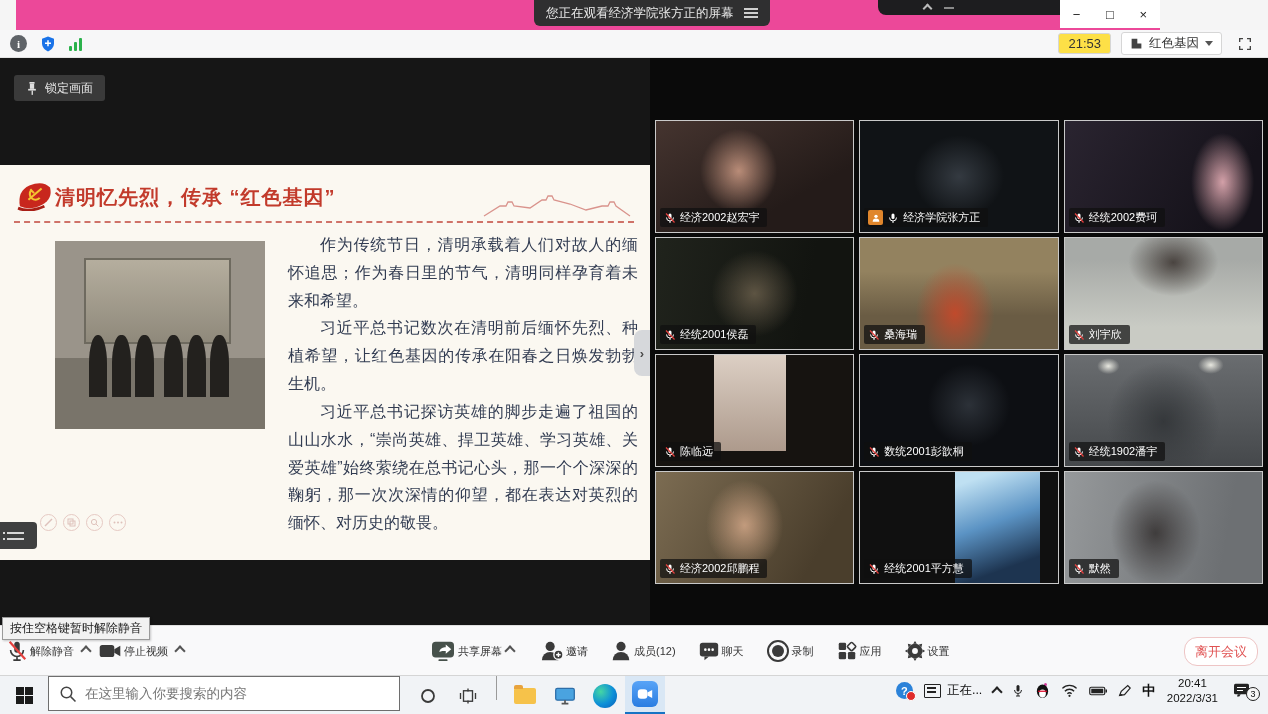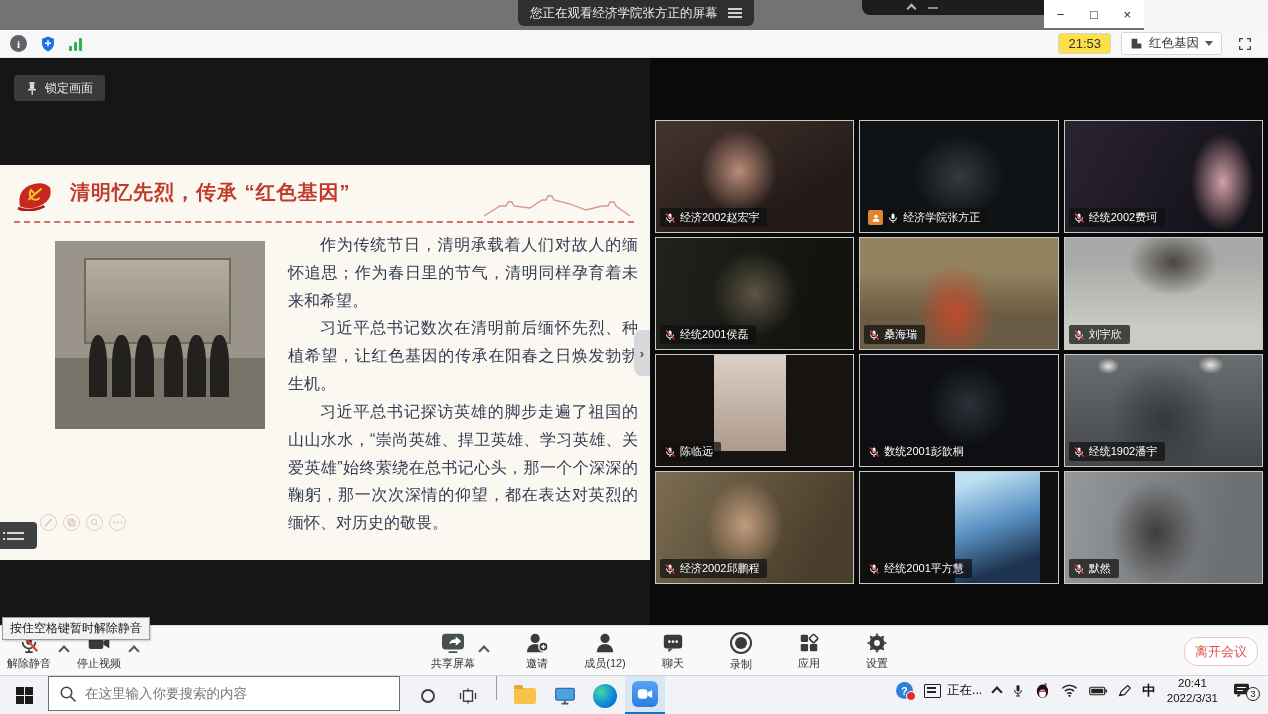--- a/index.html
+++ b/index.html
@@ -1,21 +1,21 @@
 <!DOCTYPE html>
 <html><head>
 <meta charset="utf-8">
 <style>
   *{margin:0;padding:0;box-sizing:border-box}
   html,body{width:1268px;height:714px;overflow:hidden;background:#000;
     font-family:"Liberation Sans","DejaVu Sans",sans-serif;}
   .app{position:relative;width:1268px;height:714px;background:#f5f5f5;overflow:hidden}
 
   
-  .top-strip{position:absolute;left:0;top:0;width:1144px;height:30px;background:#737373}
+  .top-strip{position:absolute;left:16px;top:0;width:1144px;height:30px;background:#ec4899}
   .banner{position:absolute;left:518px;top:0;height:26px;background:#2f2f30;border-radius:0 0 6px 6px;
     display:flex;align-items:center;gap:10px;padding:0 12px;color:#e8e8e8;font-size:12.5px}
   .hamburger{width:14px;height:10px;border-top:2px solid #cfcfcf;border-bottom:2px solid #cfcfcf;position:relative}
   .hamburger::after{content:"";position:absolute;left:0;top:2px;width:14px;height:2px;background:#cfcfcf}
   .float-bar{position:absolute;left:862px;top:0;width:246px;height:15px;background:#1d1d1f;border-radius:0 0 8px 8px}
   .float-bar .fcaret{position:absolute;left:46px;top:5px;width:7px;height:7px;border-left:2px solid #bbb;border-top:2px solid #bbb;transform:rotate(45deg)}
   .float-bar .fdash{position:absolute;left:66px;top:7px;width:10px;height:2px;background:#8a8a8a}
   .win-controls{position:absolute;right:0;top:0;width:100px;height:28px;background:#fff;display:flex}
   .wc-btn{flex:1;display:flex;align-items:center;justify-content:center;font-size:13px;color:#222;cursor:default}
 
@@ -33,21 +33,21 @@
   .view-btn{display:flex;align-items:center;gap:6px;background:#fff;border:1px solid #d6d6d6;border-radius:3px;
     padding:2px 8px;font-size:12.5px;color:#333}
   .caret-down{width:0;height:0;border-left:4px solid transparent;border-right:4px solid transparent;border-top:5px solid #555}
   .fs-btn{width:26px;height:22px;display:flex;align-items:center;justify-content:center;border-radius:3px}
 
   
   .main{position:absolute;left:0;top:58px;width:1268px;height:567px}
   .share-pane{position:absolute;left:0;top:0;width:650px;height:567px;background:#161616}
 
   .slide{position:absolute;left:0;top:107px;width:650px;height:395px;background:#fbf8f1;overflow:hidden}
-  .slide-title-row{position:absolute;left:16px;top:14px;display:flex;align-items:flex-start;gap:16px}
+  .slide-title-row{position:absolute;left:16px;top:14px;display:flex;align-items:flex-end;gap:1px}
   .slide-title{font-size:20px;font-weight:bold;color:#c23a2b;letter-spacing:1px}
   .dash-line{position:absolute;left:14px;top:56px;width:620px;border-bottom:2px dashed #cf7268}
   .greatwall{position:absolute;right:18px;top:28px;opacity:.85}
   .photo{position:absolute;left:55px;top:76px;width:210px;height:188px;background:linear-gradient(#9a948a 0 62%,#79746a 62% 100%);overflow:hidden}
   .photo .mural{position:absolute;left:14%;top:9%;width:70%;height:46%;background:linear-gradient(#b5ae9e,#8f897b);border:2px solid #6e6a5f}
   .photo .fig{position:absolute;bottom:17%;width:9%;height:33%;background:#23211e;border-radius:45% 45% 0 0}
   .slide-text{position:absolute;left:288px;top:66px;width:350px;color:#323c52;font-size:16px;line-height:1.74;text-align:justify}
   .slide-text p{text-indent:2em;margin:0}
 
   .pin-btn{position:absolute;left:14px;top:17px;height:26px;background:rgba(62,62,62,.92);border-radius:3px;
@@ -75,21 +75,21 @@
   .t6{background:radial-gradient(60px 45px at 55% 22%,#4a4440,rgba(0,0,0,0) 75%),linear-gradient(#a7aaa7 20%,#c9cbc4 80%)}
   .t7{background:linear-gradient(#dccfc4,#ad9a8c) no-repeat 58px 0/72px 96px,#161310}
   .t8{background:radial-gradient(55px 55px at 55% 45%,#2c3138,rgba(0,0,0,0) 75%),#0d0f13}
   .t9{background:radial-gradient(14px 10px at 22% 10%,#e8e8e0,rgba(0,0,0,0) 80%),radial-gradient(16px 11px at 74% 9%,#e8e8e0,rgba(0,0,0,0) 80%),radial-gradient(70px 75px at 50% 60%,#35383b,rgba(0,0,0,0) 80%),linear-gradient(#6a6d70,#45484b)}
   .t10{background:radial-gradient(55px 65px at 45% 48%,#c29b7d,rgba(0,0,0,0) 70%),linear-gradient(120deg,#7c6c52,#4a3e2c 80%)}
   .t11{background:linear-gradient(160deg,#bfe0f2 10%,#5b93c4 45%,#1d3450 80%) no-repeat 95px 0/85px 113px,#101010}
   .t12{background:radial-gradient(60px 70px at 46% 55%,#3f3c3c,rgba(0,0,0,0) 75%),linear-gradient(100deg,#96999b,#6d7073 80%)}
 
   
   .toolbar{position:absolute;left:0;top:625px;width:1268px;height:50px;background:#f9f9fa;border-top:1px solid #e0e0e0}
-  .tb-item{display:flex;flex-direction:column;align-items:center;justify-content:center;gap:2px;height:48px;min-width:46px}
+  .tb-item{display:flex;flex-direction:row;align-items:center;justify-content:space-between;gap:2px;height:48px;min-width:46px}
   .tb-item .lbl{font-size:11px;color:#333;white-space:nowrap}
   .tb-left{position:absolute;left:6px;top:1px;display:flex;align-items:center;gap:4px}
   .tb-center{position:absolute;left:430px;top:1px;display:flex;align-items:center;gap:22px}
   .caret-up{width:8px;height:8px;border-left:2px solid #555;border-top:2px solid #555;transform:rotate(45deg);margin:0 4px}
   .leave-btn{position:absolute;right:10px;top:11px;width:74px;height:29px;background:#fff;border:1px solid #eec5c5;
     border-radius:13px;color:#e05252;font-size:13px;display:flex;align-items:center;justify-content:center}
   .tooltip{position:absolute;left:2px;top:617px;background:#f2f2f2;border:1px solid #9a9a9a;padding:2px 7px;
     font-size:12px;color:#222;z-index:20;box-shadow:1px 1px 2px rgba(0,0,0,.2)}
 
   

